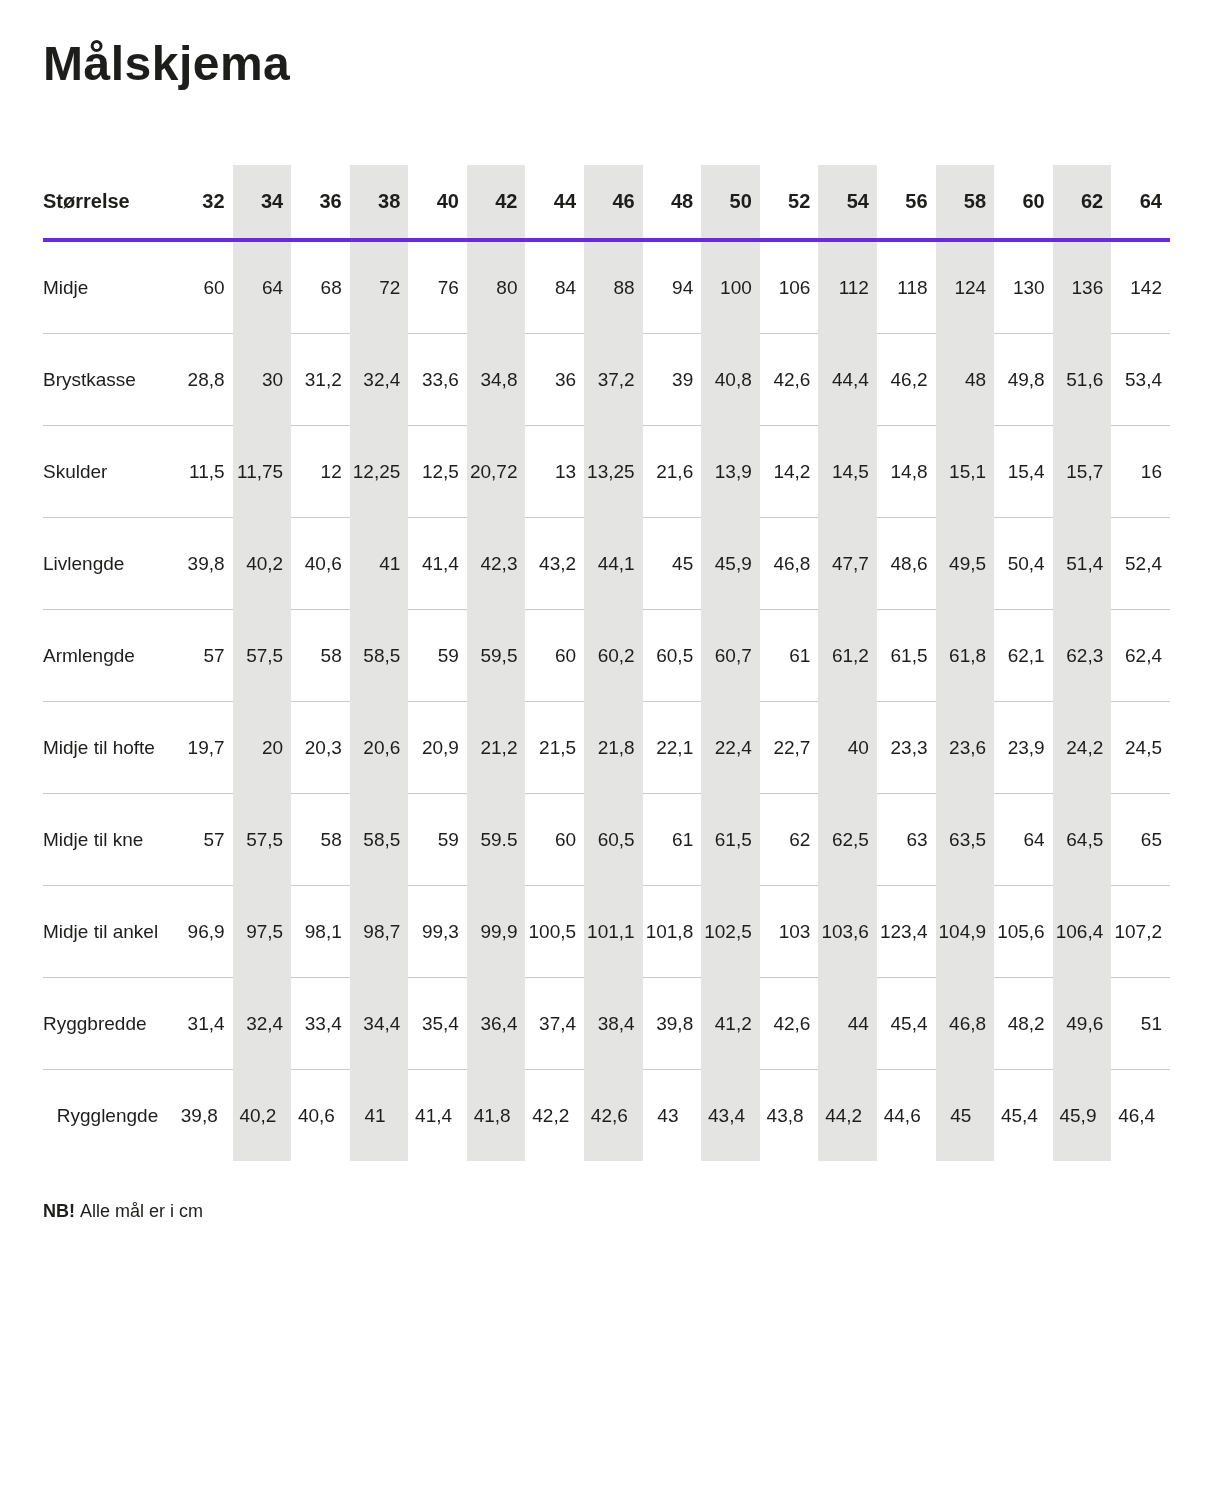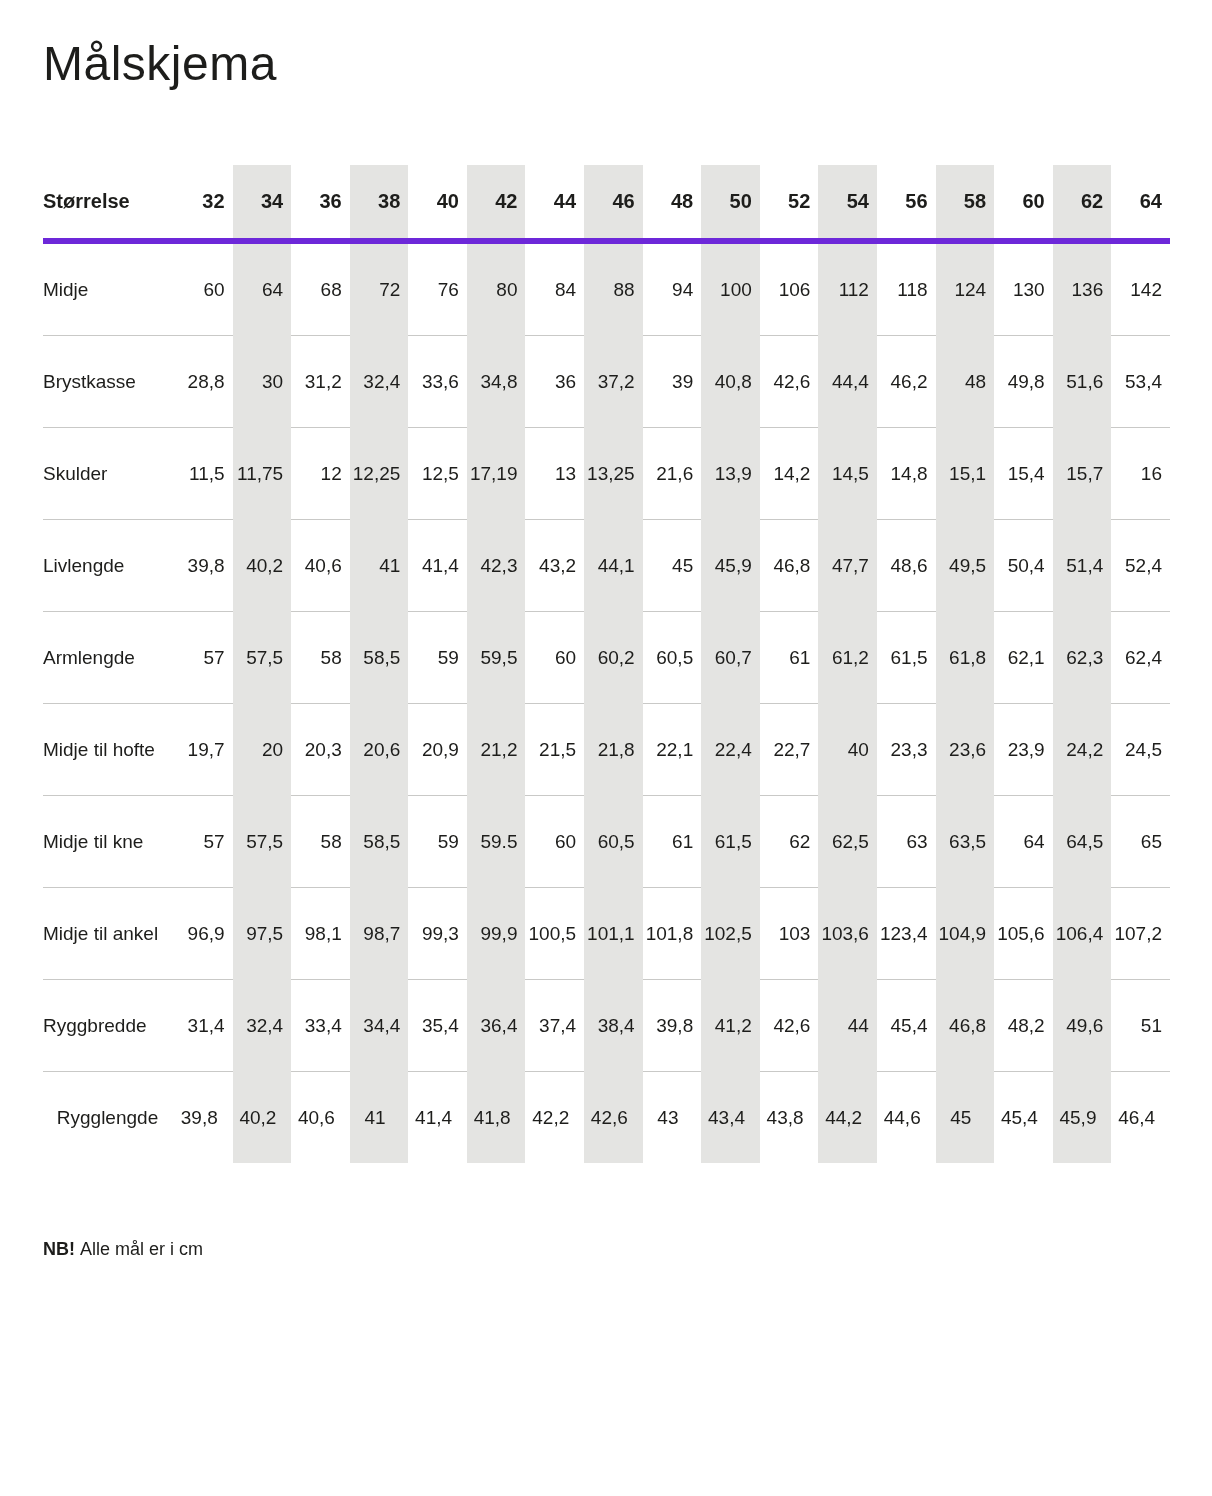--- a/index.html
+++ b/index.html
@@ -12,21 +12,21 @@
   .page {
     width: 1212px;
     height: 1496px;
     box-sizing: border-box;
     padding: 36px 42px 0 43px;
     background: #ffffff;
     overflow: hidden;
   }
   .page-title {
     font-size: 48px;
-    font-weight: 400;
+    font-weight: 700;
     letter-spacing: 0.5px;
     margin: 0;
     line-height: 1.15;
     color: #1d1d1b;
   }
   .size-table-wrap {
     margin-top: 74px;
   }
   table.size-table {
     width: 100%;
@@ -48,21 +48,21 @@
   table.size-table td.label-cell {
     text-align: left;
     padding-left: 0;
     padding-right: 2px;
   }
   
   table.size-table thead th {
     height: 73px;
     font-weight: bold;
     font-size: 20px;
-    border-bottom: 6px solid #6d28d9;
+    border-bottom: 4px solid #6d28d9;
   }
   
   table.size-table tbody td {
     height: 91px;
     border-bottom: 1px solid #c9c9c7;
   }
   table.size-table tbody tr:last-child td {
     border-bottom: none;
     text-align: center;
   }
@@ -71,21 +71,21 @@
   table.size-table td.stripe {
     background: #e4e4e2;
   }
   table.size-table tbody td.stripe {
     border-bottom-color: #e4e4e2;
   }
   table.size-table tbody tr:last-child td.stripe {
     border-bottom: none;
   }
   .note {
-    margin-top: 76px;
+    margin-top: 40px;
     font-size: 18px;
     color: #1d1d1b;
   }
   .note .note-prefix { font-weight: bold; }
   .note .note-text { margin-left: 5px; }
 </style>
 </head>
 <body>
 
 <div class="page">
@@ -177,21 +177,21 @@
             <td class="stripe">51,6</td>
             <td>53,4</td>
           </tr>
           <tr>
             <td class="label-cell">Skulder</td>
             <td>11,5</td>
             <td class="stripe">11,75</td>
             <td>12</td>
             <td class="stripe">12,25</td>
             <td>12,5</td>
-            <td class="stripe">17,19</td>
+            <td class="stripe">20,72</td>
             <td>13</td>
             <td class="stripe">13,25</td>
             <td>21,6</td>
             <td class="stripe">13,9</td>
             <td>14,2</td>
             <td class="stripe">14,5</td>
             <td>14,8</td>
             <td class="stripe">15,1</td>
             <td>15,4</td>
             <td class="stripe">15,7</td>

